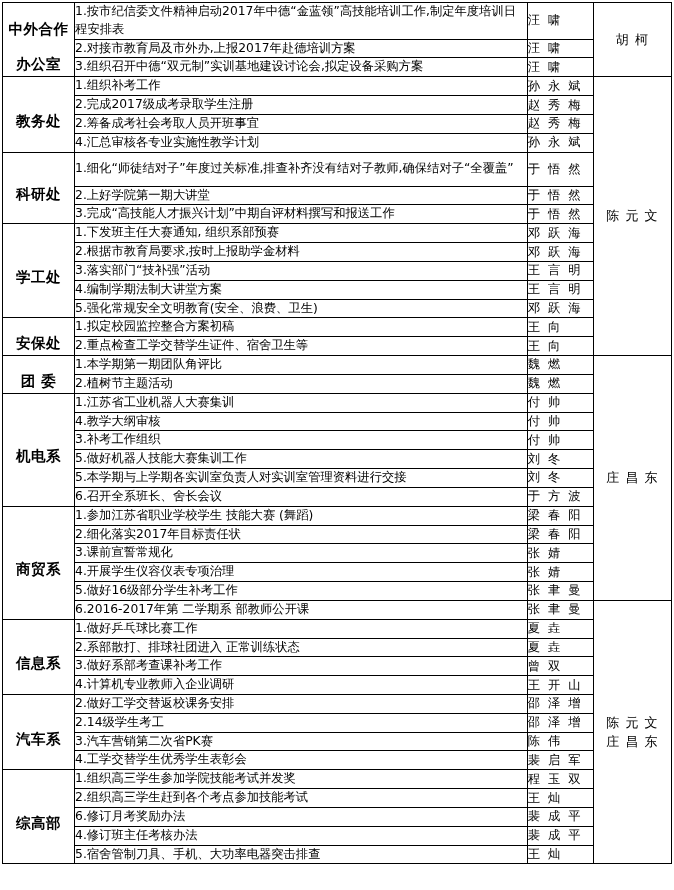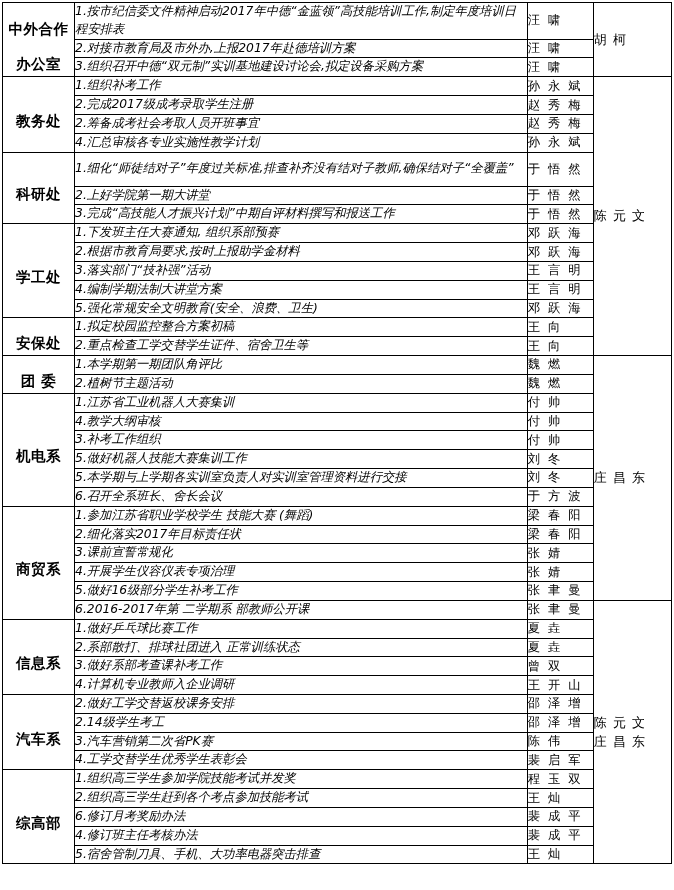--- a/index.html
+++ b/index.html
@@ -42,29 +42,29 @@
     line-height: 1.45;
     padding: 1px 0;
   }
   .dept .l { display: block; margin-top: 14px; }
   .task {
     font-size: 12.3px;
     line-height: 1.45;
     padding: 1px 3px 1px 5px;
     text-align: left;
     white-space: normal;
-    font-style: italic;
   }
   .owner {
     text-align: left;
     font-size: 12.3px;
     padding: 1px 2px;
     letter-spacing: 2px;
   }
   .lead {
+    text-align: center;
     font-size: 13px;
     line-height: 1.5;
     letter-spacing: 1px;
   }
   .lead .l { display: block; }
   tr.r1 td { height: 17px; }
   tr.r2 td { height: 33px; }
 </style>
 </head>
 <body>

